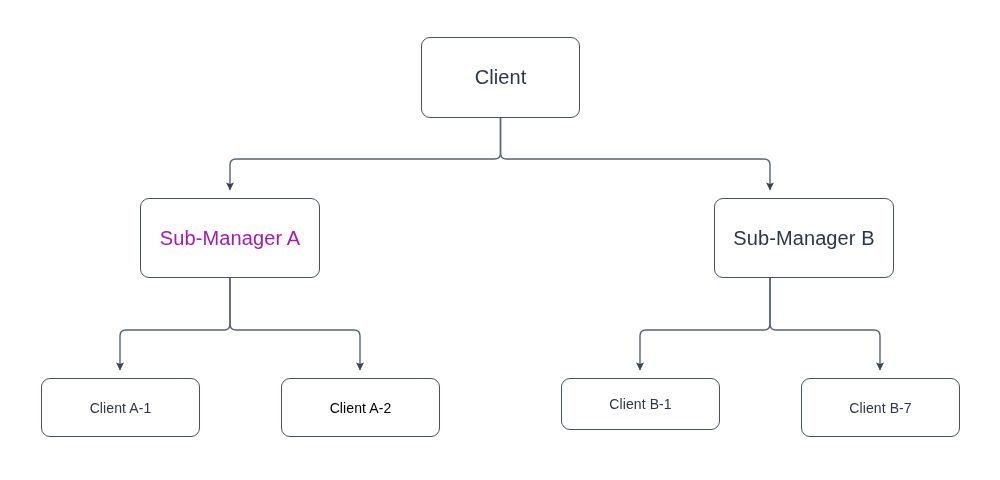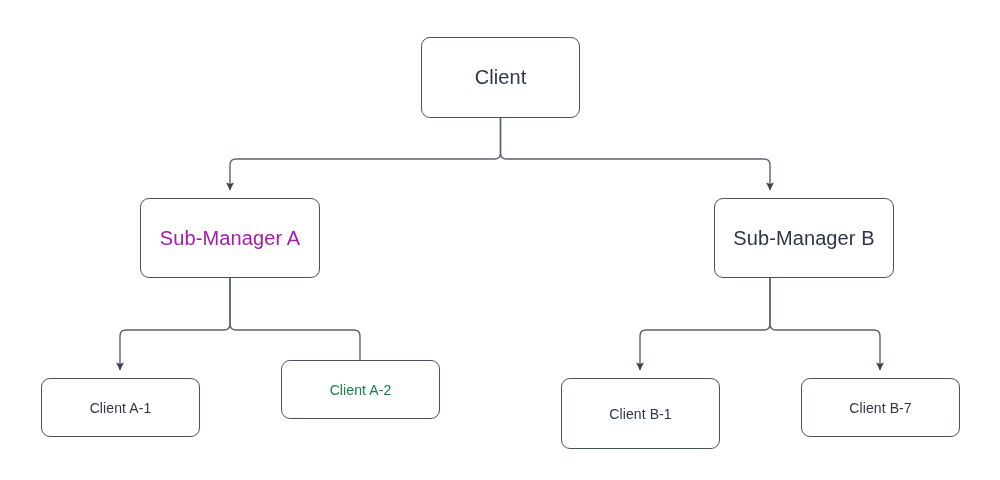--- a/index.html
+++ b/index.html
@@ -81,25 +81,25 @@
   </div>
 
   <div class="node lvl1" id="n-sub_manager_b" style="left: 680px; top: 198px; width: 180px; height: 80px; background: rgb(255, 255, 255); border-color: rgb(74, 81, 96); color: rgb(47, 53, 70); margin-left: 34px;">
     <span class="node-label">Sub-Manager B</span>
   </div>
 
   <div class="node lvl2" id="n-client_a1" style="left: 41px; top: 378px; width: 159px; height: 59px; background: rgb(255, 255, 255); border-color: rgb(74, 81, 96); color: rgb(47, 53, 70);">
     <span class="node-label">Client A-1</span>
   </div>
 
-  <div class="node lvl2" id="n-client_a2" style="left: 281px; top: 360px; width: 159px; height: 59px; background: rgb(255, 255, 255); border-color: rgb(74, 81, 96); color: #15803d;">
+  <div class="node lvl2" id="n-client_a2" style="left: 281px; top: 378px; width: 159px; height: 59px; background: rgb(255, 255, 255); border-color: rgb(74, 81, 96); color: #000000;">
     <span class="node-label">Client A-2</span>
   </div>
 
-  <div class="node lvl2" id="n-client_b1" style="left: 561px; top: 378px; width: 159px; height: 71px; background: rgb(255, 255, 255); border-color: rgb(74, 81, 96); color: rgb(47, 53, 70);">
+  <div class="node lvl2" id="n-client_b1" style="left: 561px; top: 378px; width: 159px; height: 52px; background: rgb(255, 255, 255); border-color: rgb(74, 81, 96); color: rgb(47, 53, 70);">
     <span class="node-label">Client B-1</span>
   </div>
 
   <div class="node lvl2" id="n-client_b2" style="left: 801px; top: 378px; width: 159px; height: 59px; background: rgb(255, 255, 255); border-color: rgb(74, 81, 96); color: rgb(47, 53, 70);">
     <span class="node-label">Client B-7</span>
   </div>
 
 </div>
 
 </body></html>

